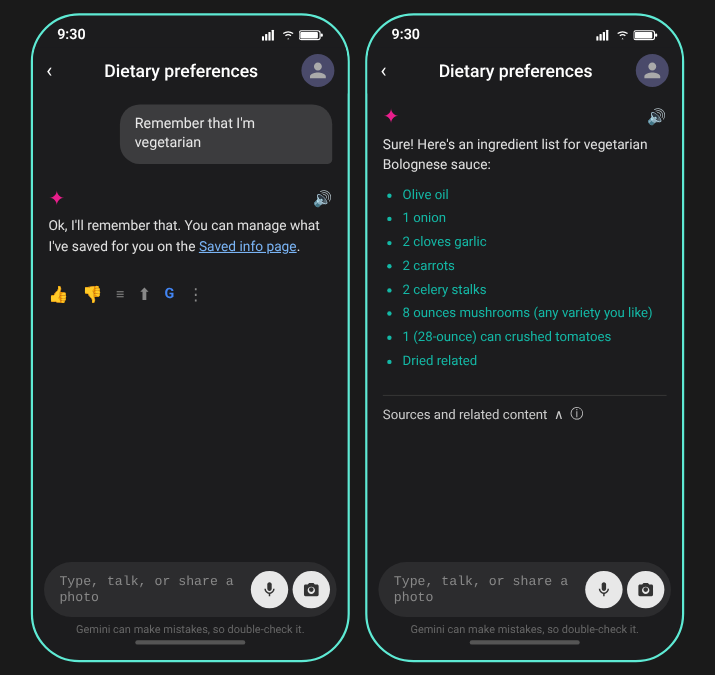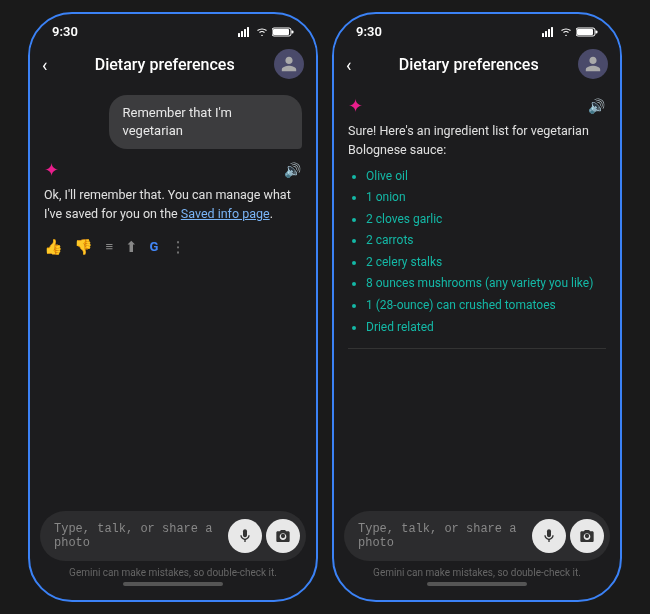--- a/index.html
+++ b/index.html
@@ -18,21 +18,21 @@
       display: flex;
       gap: 14px;
       padding: 10px;
     }
 
     .phone {
       width: 290px;
       height: 590px;
       background: #1c1c1e;
       border-radius: 44px;
-      border: 2px solid #3b82f6;
+      border: 2px solid #5eead4;
       overflow: hidden;
       position: relative;
       display: flex;
       flex-direction: column;
     }
 
     .phone-top-bar {
       display: flex;
       justify-content: space-between;
       align-items: center;
@@ -97,21 +97,21 @@
       fill: #aaa;
     }
 
     
     .chat-area {
       flex: 1;
       overflow-y: auto;
       padding: 10px 14px;
       display: flex;
       flex-direction: column;
-      gap: 10px;
+      gap: 20px;
     }
 
     .chat-area::-webkit-scrollbar { display: none; }
 
     .user-bubble {
       align-self: flex-end;
       background: #3c3c3e;
       border-radius: 18px 18px 4px 18px;
       padding: 9px 14px;
       max-width: 75%;
@@ -421,20 +421,25 @@
           <li>2 cloves garlic</li>
           <li>2 carrots</li>
           <li>2 celery stalks</li>
           <li>8 ounces mushrooms (any variety you like)</li>
           <li>1 (28-ounce) can crushed tomatoes</li>
           <li>Dried related</li>
         </ul>
       </div>
 
       <div class="sources-section">
+        <div class="sources-header">
+          <span>Sources and related content</span>
+          <span>∧</span>
+          <span>ⓘ</span>
+        </div>
       </div>
 
     </div>
 
     <div class="bottom-area">
       <div class="input-bar">
         <span class="input-placeholder">Type, talk, or share a photo</span>
         <div class="input-actions">
           <button class="mic-btn">
             <svg viewBox="0 0 24 24">

